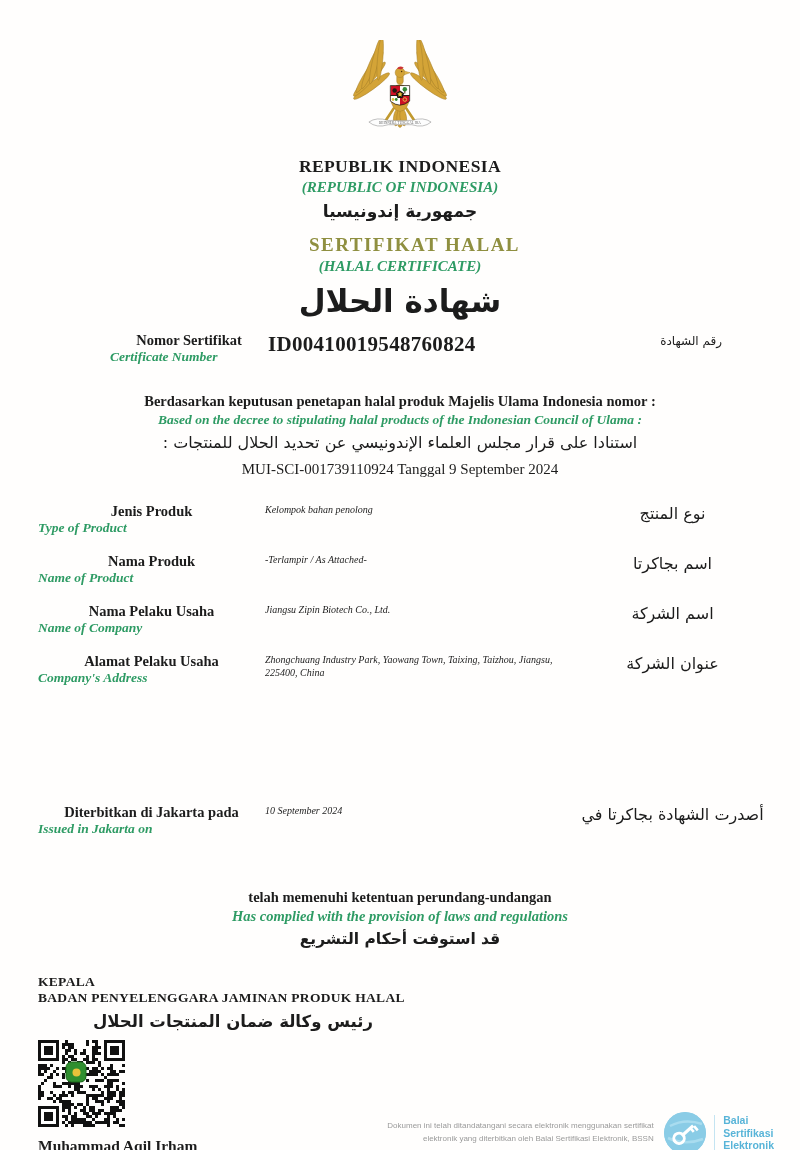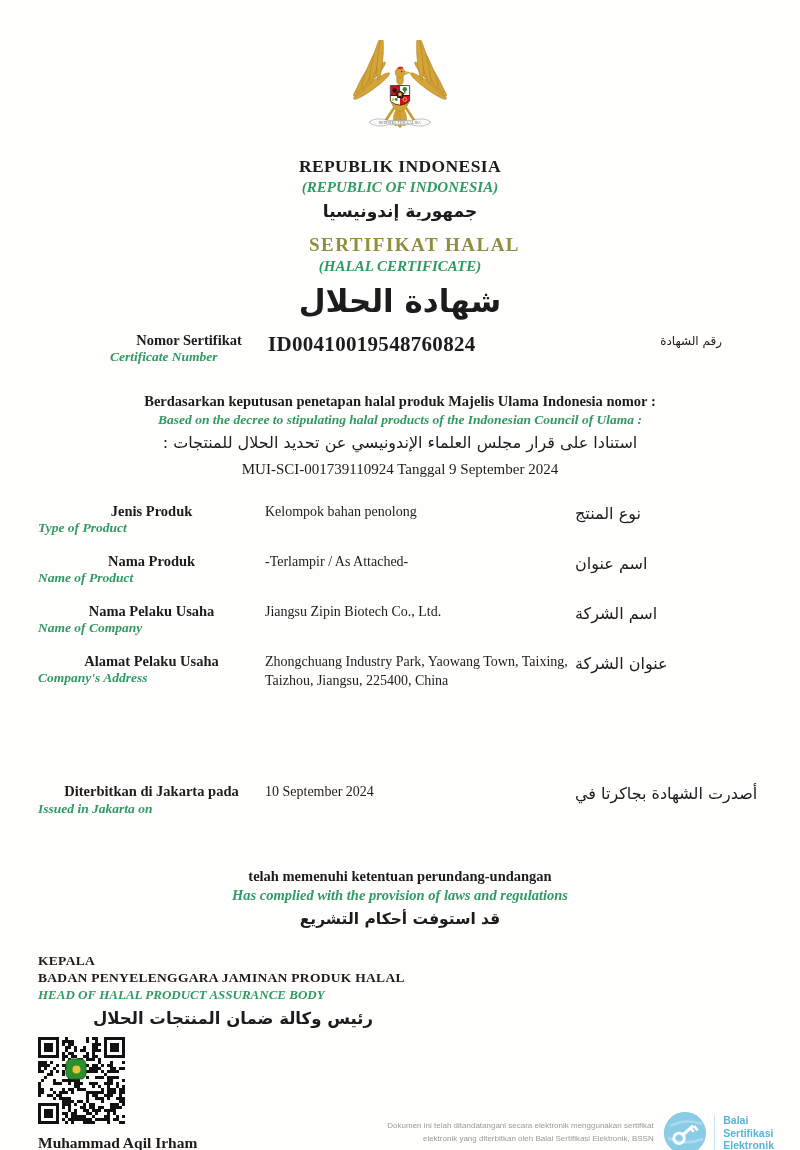--- a/index.html
+++ b/index.html
@@ -36,23 +36,23 @@
   .decree{margin-top:26px;line-height:1.3;}
   .decree .l1{font-size:14.5px;font-weight:bold;}
   .decree .l2{font-size:13.5px;}
   .decree .l3{font-size:16px;margin-top:5px;}
   .decree .l4{font-size:15px;margin-top:6px;}
 
   
   .fields{margin-top:22px;}
   .frow{display:grid;grid-template-columns:227px 310px 1fr;
     padding:0 30px 0 38px;margin-bottom:15px;align-items:flex-start;}
-  .frow .value{font-size:14px;line-height:1.35;padding-top:1px;}
-  .frow .f-ar{text-align:left;font-size:16px;padding-top:2px;}
-  .frow.issued{margin-top:92px;}
+  .frow .value{font-size:10px;line-height:1.35;padding-top:1px;font-style:italic;}
+  .frow .f-ar{text-align:center;font-size:16px;padding-top:2px;}
+  .frow.issued{margin-top:116px;}
 
   
   .compliance{margin-top:50px;line-height:1.3;}
   .compliance .l1{font-size:14.5px;font-weight:bold;}
   .compliance .l2{font-size:14.5px;}
   .compliance .l3{font-size:15.5px;font-weight:bold;margin-top:4px;}
 
   
   .signatory{margin-top:24px;padding-left:38px;}
   .signatory .t1,.signatory .t2{font-size:13.5px;font-weight:bold;letter-spacing:.3px;line-height:1.25;}
@@ -183,21 +183,21 @@
       <div class="value">Kelompok bahan penolong</div>
       <div class="f-ar ar">نوع المنتج</div>
     </div>
 
     <div class="frow">
       <div>
         <div class="lbl-id">Nama Produk</div>
         <div class="lbl-en bi green">Name of Product</div>
       </div>
       <div class="value">-Terlampir / As Attached-</div>
-      <div class="f-ar ar">اسم عنوان</div>
+      <div class="f-ar ar">اسم بجاكرتا</div>
     </div>
 
     <div class="frow">
       <div>
         <div class="lbl-id">Nama Pelaku Usaha</div>
         <div class="lbl-en bi green">Name of Company</div>
       </div>
       <div class="value">Jiangsu Zipin Biotech Co., Ltd.</div>
       <div class="f-ar ar">اسم الشركة</div>
     </div>
@@ -224,21 +224,20 @@
 
   <div class="compliance center">
     <div class="l1">telah memenuhi ketentuan perundang-undangan</div>
     <div class="l2 bi green">Has complied with the provision of laws and regulations</div>
     <div class="l3 ar">قد استوفت أحكام التشريع</div>
   </div>
 
   <div class="signatory">
     <div class="t1">KEPALA</div>
     <div class="t2">BADAN PENYELENGGARA JAMINAN PRODUK HALAL</div>
-    <div class="t-en bi green">HEAD OF HALAL PRODUCT ASSURANCE BODY</div>
     <div class="t-ar ar">رئيس وكالة ضمان المنتجات الحلال</div>
 
     <div class="qr-box">
       <svg id="qr-modules" viewBox="0 0 29 29" fill="#111">
           <rect x="9" y="0" width="1" height="1"></rect>
           <rect x="16" y="0" width="1" height="1"></rect>
           <rect x="18" y="0" width="1" height="1"></rect>
           <rect x="19" y="0" width="1" height="1"></rect>
           <rect x="8" y="1" width="1" height="1"></rect>
           <rect x="9" y="1" width="1" height="1"></rect>

